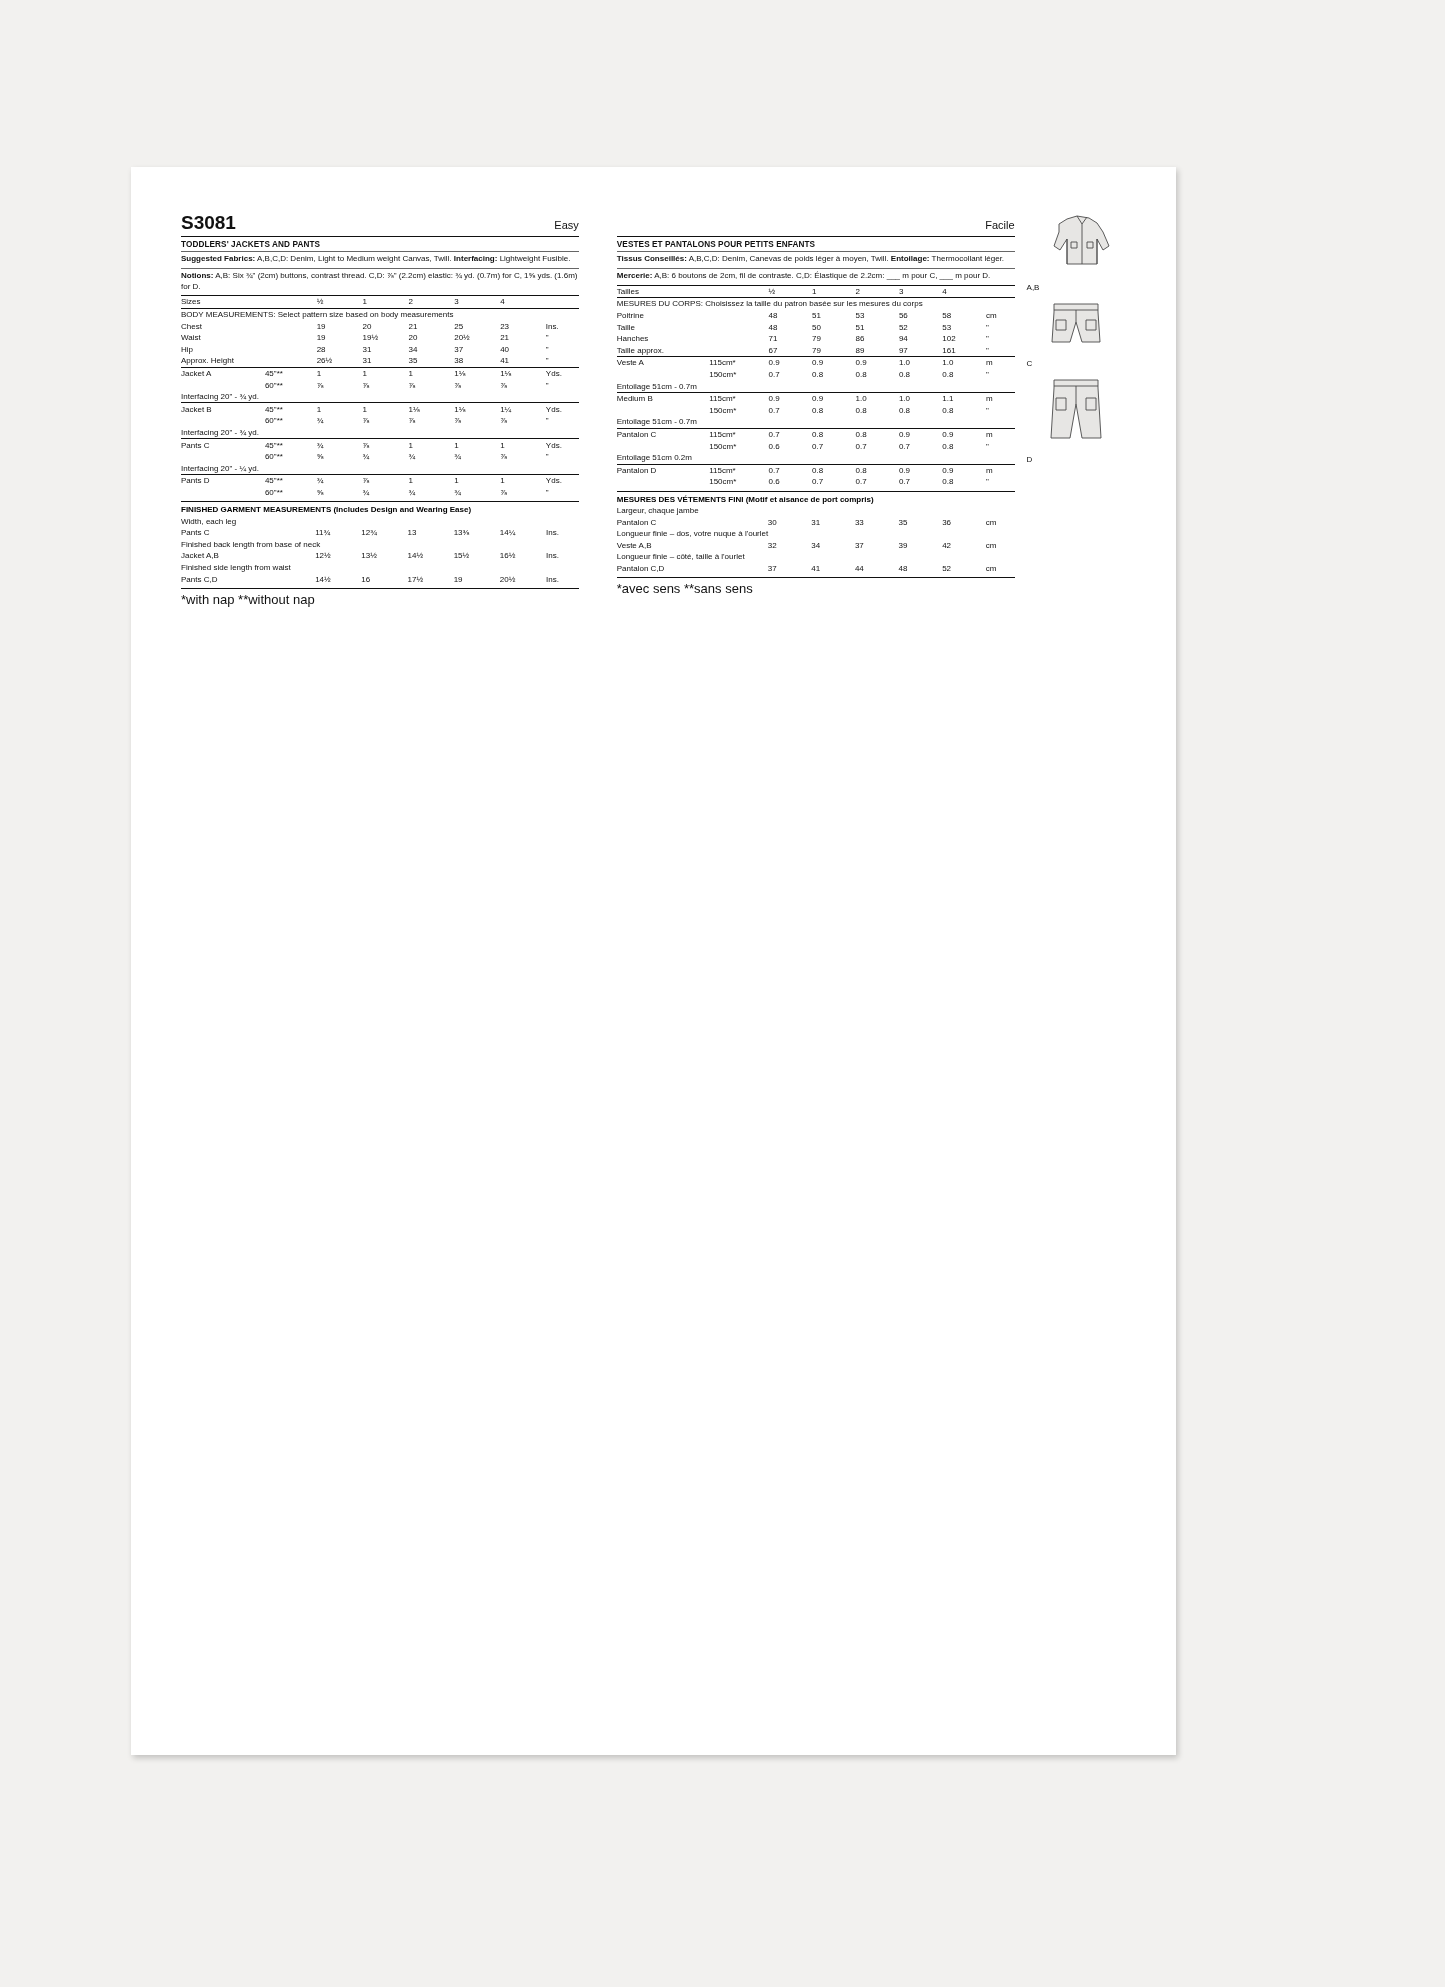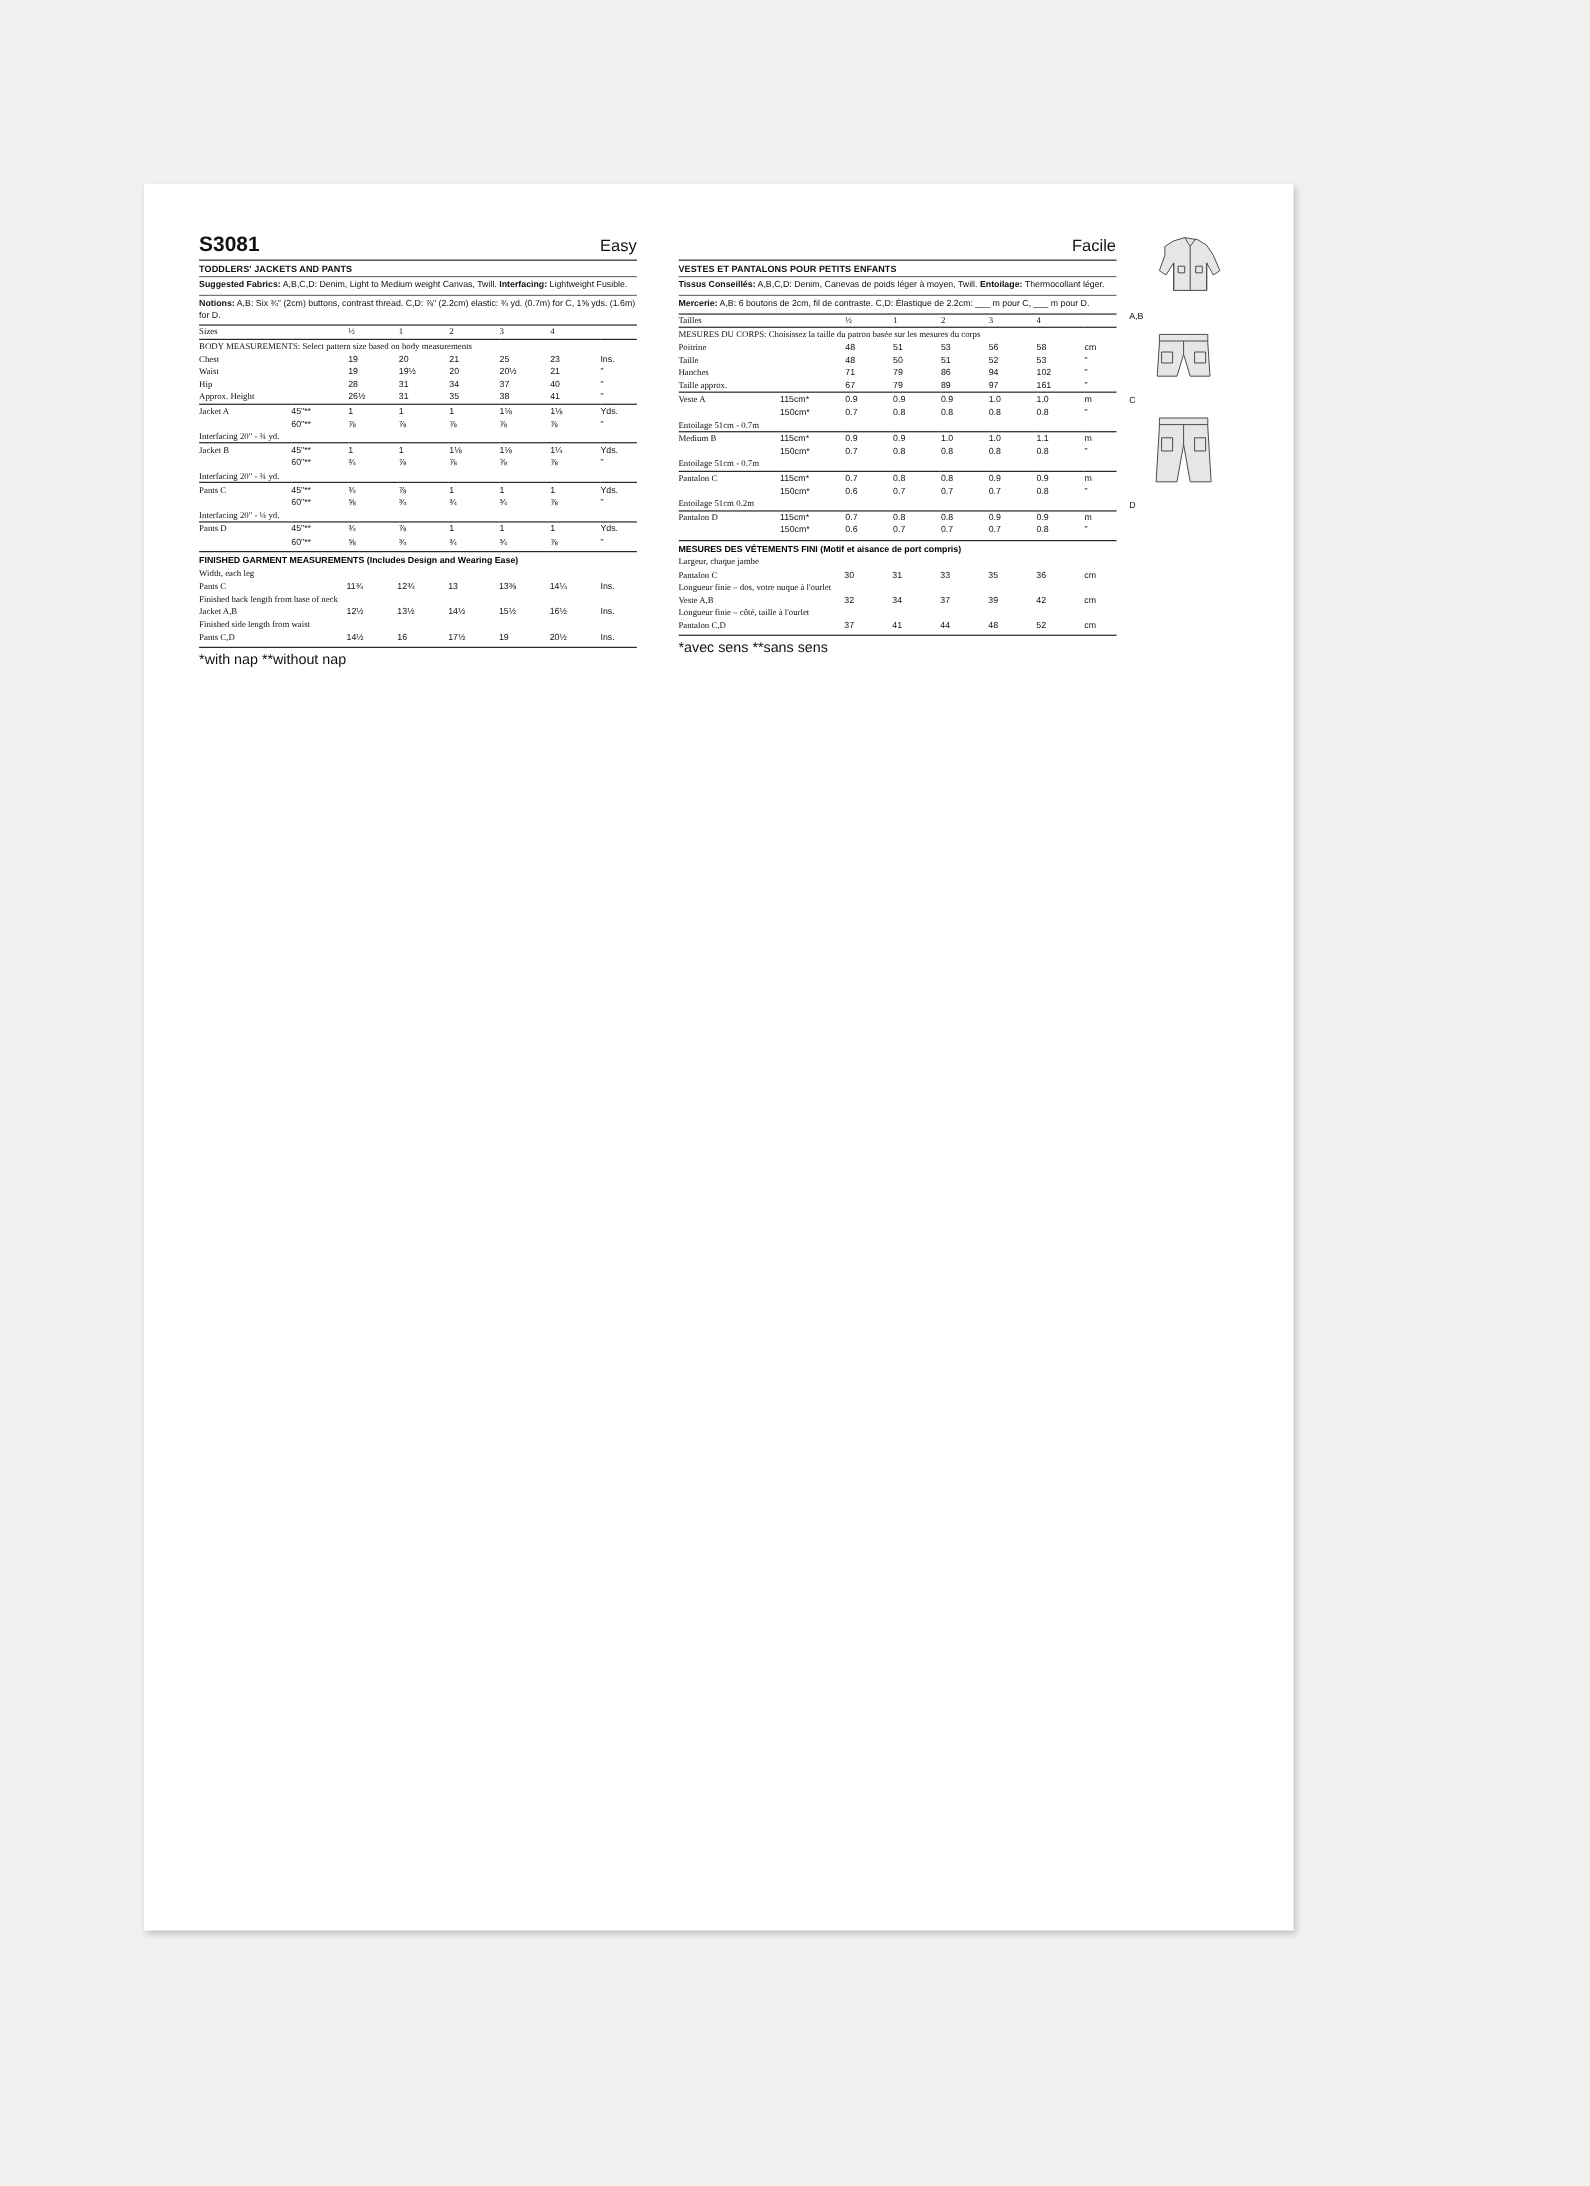--- a/index.html
+++ b/index.html
@@ -41,21 +41,21 @@
     align-items: baseline;
     justify-content: space-between;
   }
   .pattern-no {
     font-size: 19px;
     font-weight: bold;
     letter-spacing: 0px;
     color: #111;
   }
   .difficulty {
-    font-size: 15px;
+    font-size: 11px;
     color: #111;
   }
   .rule-thick {
     border-top: 1.6px solid #111;
     margin-top: 2px;
   }
   .rule-thin {
     border-top: 0.7px solid #666;
   }
   .title {
@@ -79,21 +79,21 @@
     font-size: 8.0px;
     color: #111;
   }
   table.grid td, table.grid th {
     padding: 1.3px 0;
     text-align: left;
     font-weight: normal;
     vertical-align: baseline;
     white-space: nowrap;
   }
-  .b { font-weight: bold; font-family: Liberation Serif, serif; }
+  .b { font-weight: bold; }
   .topline td { border-top: 0.7px solid #111; padding-top: 2.5px; }
   .sectline td { border-top: 0.7px solid #111; padding-top: 2.5px; }
 
   
   .c-label { width: 86px; }
   .c-sub   { width: 54px; }
   .c-s     { width: 48px; }
   .c-unit  { width: 34px; }
 
   .c-labelR { width: 96px; }

